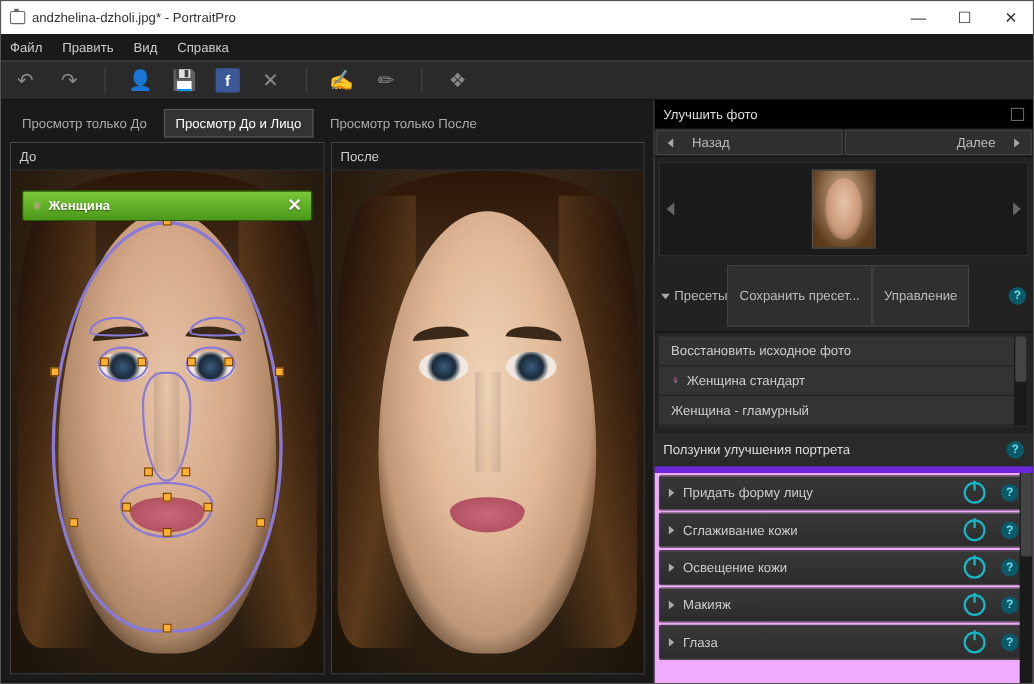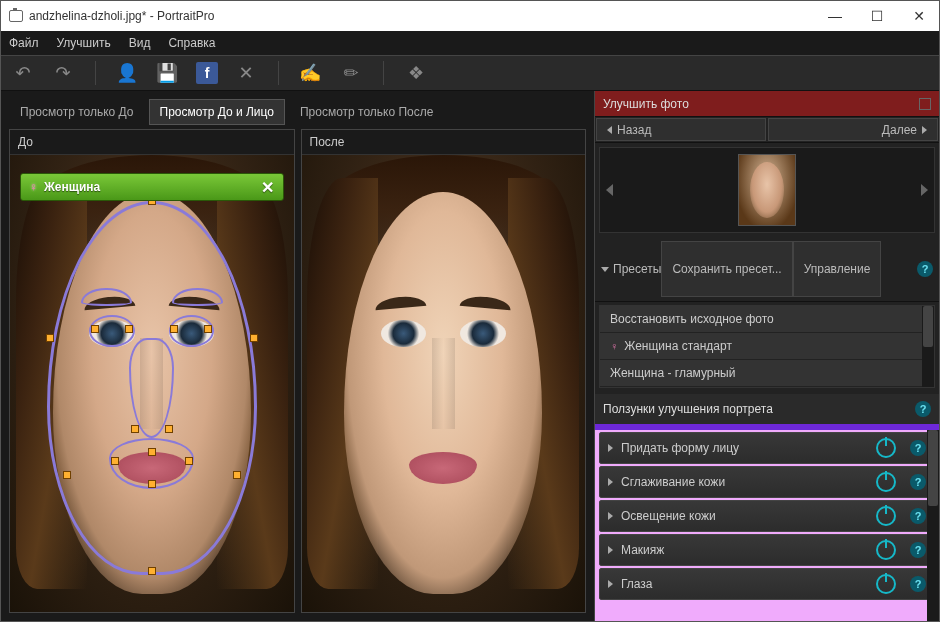--- a/index.html
+++ b/index.html
@@ -46,24 +46,24 @@
 .brow-mesh.r{left:57%;top:29%}
 .eye-mesh{width:16%;height:7%;border-radius:50%}
 .eye-mesh.l{left:28%;top:35%}
 .eye-mesh.r{left:56%;top:35%}
 .nose-mesh{left:42%;top:40%;width:16%;height:22%;border-radius:40% 40% 50% 50%/30% 30% 70% 70%}
 .mouth-mesh{left:35%;top:62%;width:30%;height:11%;border-radius:50%/40% 40% 60% 60%}
 .cp{position:absolute;width:8px;height:8px;background:#ffb030;border:1px solid #704000;margin:-4px}
 .gender-tag{position:absolute;top:18px;left:10px;right:10px;height:28px;background:linear-gradient(180deg,#7ac838 0%,#4a9818 100%);border:1px solid #2a5808;border-radius:3px;display:flex;align-items:center;padding:0 8px;color:#fff;font-weight:bold;font-size:14px;text-shadow:0 1px 1px rgba(0,0,0,.5)}
 .gender-tag .venus{color:#ff70c0;margin-right:6px;text-shadow:0 0 3px #fff}
 .gender-tag .x{margin-left:auto;color:#fff;cursor:pointer;font-size:16px}
-.section-header{height:26px;background:#7f1d1d;border-bottom:1px solid #111;display:flex;align-items:center;padding:0 8px;color:#ddd;font-size:13px}
+.section-header{height:26px;background:#000000;border-bottom:1px solid #111;display:flex;align-items:center;padding:0 8px;color:#ddd;font-size:13px}
 .section-header .expand-icon{margin-left:auto;width:12px;height:12px;border:1px solid #666;cursor:pointer}
 .nav-row{height:26px;background:#222;display:flex;border-bottom:1px solid #111}
-.nav-btn{flex:1;padding:5px 10px;color:#bbb;background:#2f2f2f;border:1px solid #444;margin:1px;display:flex;align-items:center;cursor:pointer;gap:5px}
+.nav-btn{flex:1;padding:5px 10px;color:#bbb;background:#2f2f2f;border:1px solid #444;margin:1px;display:flex;align-items:center;cursor:pointer;gap:17px}
 .nav-btn.r{justify-content:flex-end}
 .zoom-row{height:28px;display:flex;align-items:center;padding:3px 6px;gap:6px;background:#222;border-bottom:1px solid #111}
 .zoom-label{color:#bbb;display:flex;align-items:center;gap:4px;cursor:pointer}
 .tri{width:0;height:0;border-left:4px solid transparent;border-right:4px solid transparent;border-top:5px solid #aaa}
 .tri.r{border-top:4px solid transparent;border-bottom:4px solid transparent;border-left:5px solid #aaa;border-right:0}
 .tri.l{border-top:4px solid transparent;border-bottom:4px solid transparent;border-right:5px solid #aaa;border-left:0}
 .slider-track{flex:1;height:4px;background:#444;border-radius:2px;position:relative;cursor:pointer}
 .slider-thumb{position:absolute;left:18%;top:-5px;width:14px;height:14px;background:#ddd;border-radius:50%}
 .small-btn{padding:3px 8px;background:#333;border:1px solid #555;color:#bbb;cursor:pointer;border-radius:2px}
 .ratio{padding:3px 6px;background:#333;border:1px solid #555;color:#bbb;display:flex;align-items:center;gap:4px}
@@ -97,21 +97,21 @@
   <div class="title">andzhelina-dzholi.jpg* - PortraitPro</div>
   <div class="winbtns">
     <div class="winbtn">—</div>
     <div class="winbtn">☐</div>
     <div class="winbtn">✕</div>
   </div>
 </div>
 
 <div class="menubar">
   <span>Файл</span>
-  <span>Улучшить</span>
+  <span>Править</span>
   <span>Вид</span>
   <span>Справка</span>
 </div>
 
 <div class="toolbar">
   <div class="tb-icon">↶</div>
   <div class="tb-icon">↷</div>
   <div class="tb-sep"></div>
   <div class="tb-icon">👤</div>
   <div class="tb-icon">💾</div>

